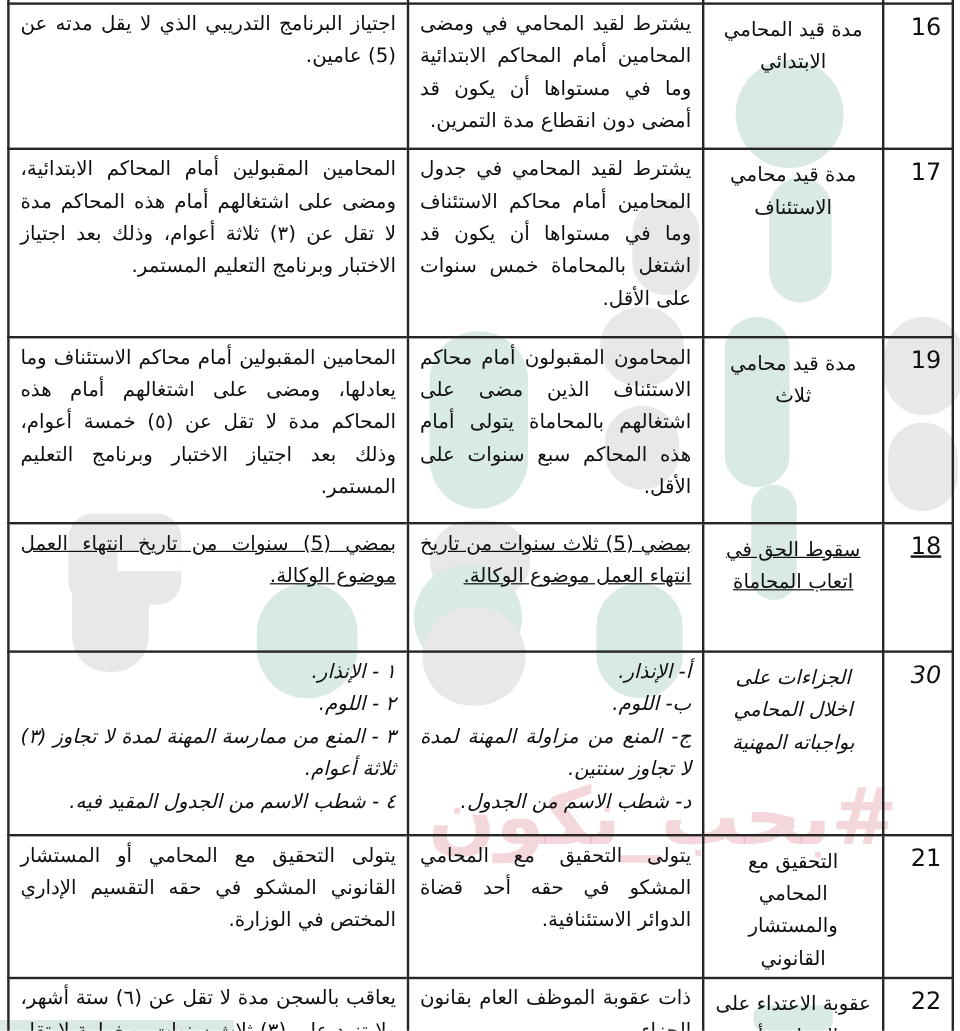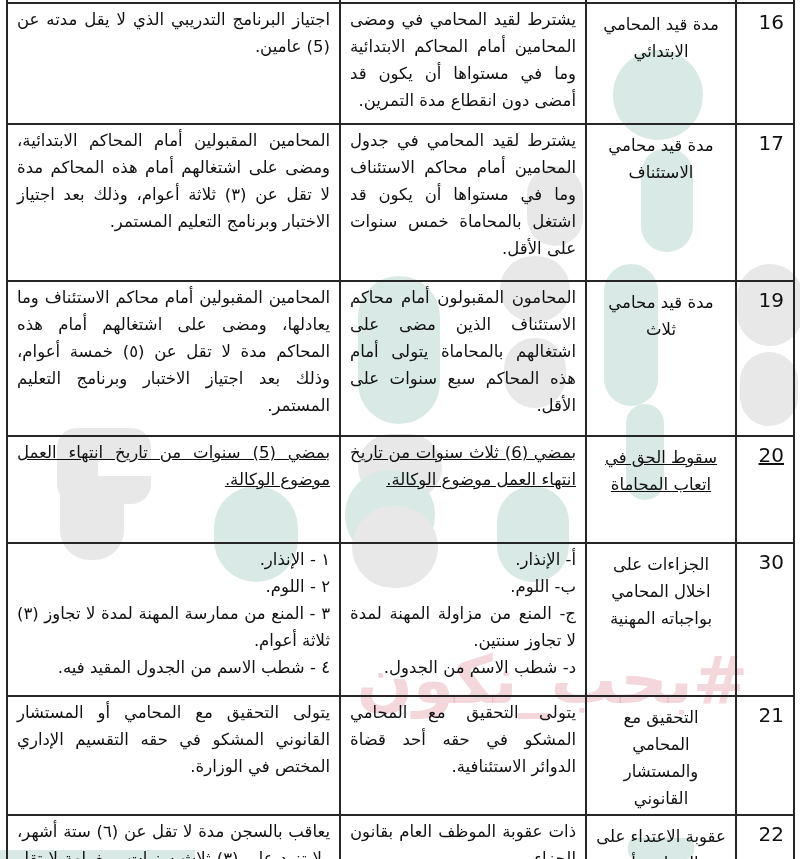--- a/index.html
+++ b/index.html
@@ -31,21 +31,21 @@
   }
   td.num{font-size:20px;text-align:center;padding-top:5px;padding-left:40px;}
   td.topic{text-align:center;padding-top:7px;}
   td.mid,td.left{text-align:justify;white-space:pre-line;}
   tr.sliver td{padding:0;}
   tbody tr:nth-child(1) td{height:6px;}
   tbody tr:nth-child(2) td{height:110px;}
   tbody tr:nth-child(3) td{height:146px;}
   tbody tr:nth-child(4) td{height:144px;}
   tbody tr:nth-child(5) td{height:96px;text-decoration:underline;}
-  tbody tr:nth-child(6) td{height:142px;}
+  tbody tr:nth-child(6) td{height:142px;font-style:italic;}
   tbody tr:nth-child(7) td{height:84px;border-radius:17px;}
   tbody tr:nth-child(8) td{height:110px;}
   tbody tr:nth-child(9) td{height:20px;}
   col.c-num{width:58px;}
   col.c-topic{width:150px;}
   col.c-mid{width:246px;}
   col.c-left{width:333px;}
 </style>
 </head>
 <body>
@@ -101,23 +101,23 @@
           <td class="mid">يشترط لقيد المحامي في جدول المحامين أمام محاكم الاستئناف وما في مستواها أن يكون قد اشتغل بالمحاماة خمس سنوات على الأقل.</td>
           <td class="left">المحامين المقبولين أمام المحاكم الابتدائية، ومضى على اشتغالهم أمام هذه المحاكم مدة لا تقل عن (٣) ثلاثة أعوام، وذلك بعد اجتياز الاختبار وبرنامج التعليم المستمر.</td>
         </tr>
         <tr>
           <td class="num">19</td>
           <td class="topic">مدة قيد محامي ثلاث</td>
           <td class="mid">المحامون المقبولون أمام محاكم الاستئناف الذين مضى على اشتغالهم بالمحاماة يتولى أمام هذه المحاكم سبع سنوات على الأقل.</td>
           <td class="left">المحامين المقبولين أمام محاكم الاستئناف وما يعادلها، ومضى على اشتغالهم أمام هذه المحاكم مدة لا تقل عن (٥) خمسة أعوام، وذلك بعد اجتياز الاختبار وبرنامج التعليم المستمر.</td>
         </tr>
         <tr>
-          <td class="num">20</td>
+          <td class="num">18</td>
           <td class="topic">سقوط الحق في اتعاب المحاماة</td>
-          <td class="mid">بمضي (6) ثلاث سنوات من تاريخ انتهاء العمل موضوع الوكالة.</td>
+          <td class="mid">بمضي (5) ثلاث سنوات من تاريخ انتهاء العمل موضوع الوكالة.</td>
           <td class="left">بمضي (5) سنوات من تاريخ انتهاء العمل موضوع الوكالة.</td>
         </tr>
         <tr>
           <td class="num">30</td>
           <td class="topic">الجزاءات على اخلال المحامي بواجباته المهنية</td>
           <td class="mid">أ- الإنذار.
 ب- اللوم.
 ج- المنع من مزاولة المهنة لمدة لا تجاوز سنتين.
 د- شطب الاسم من الجدول.</td>
           <td class="left">١ - الإنذار.

